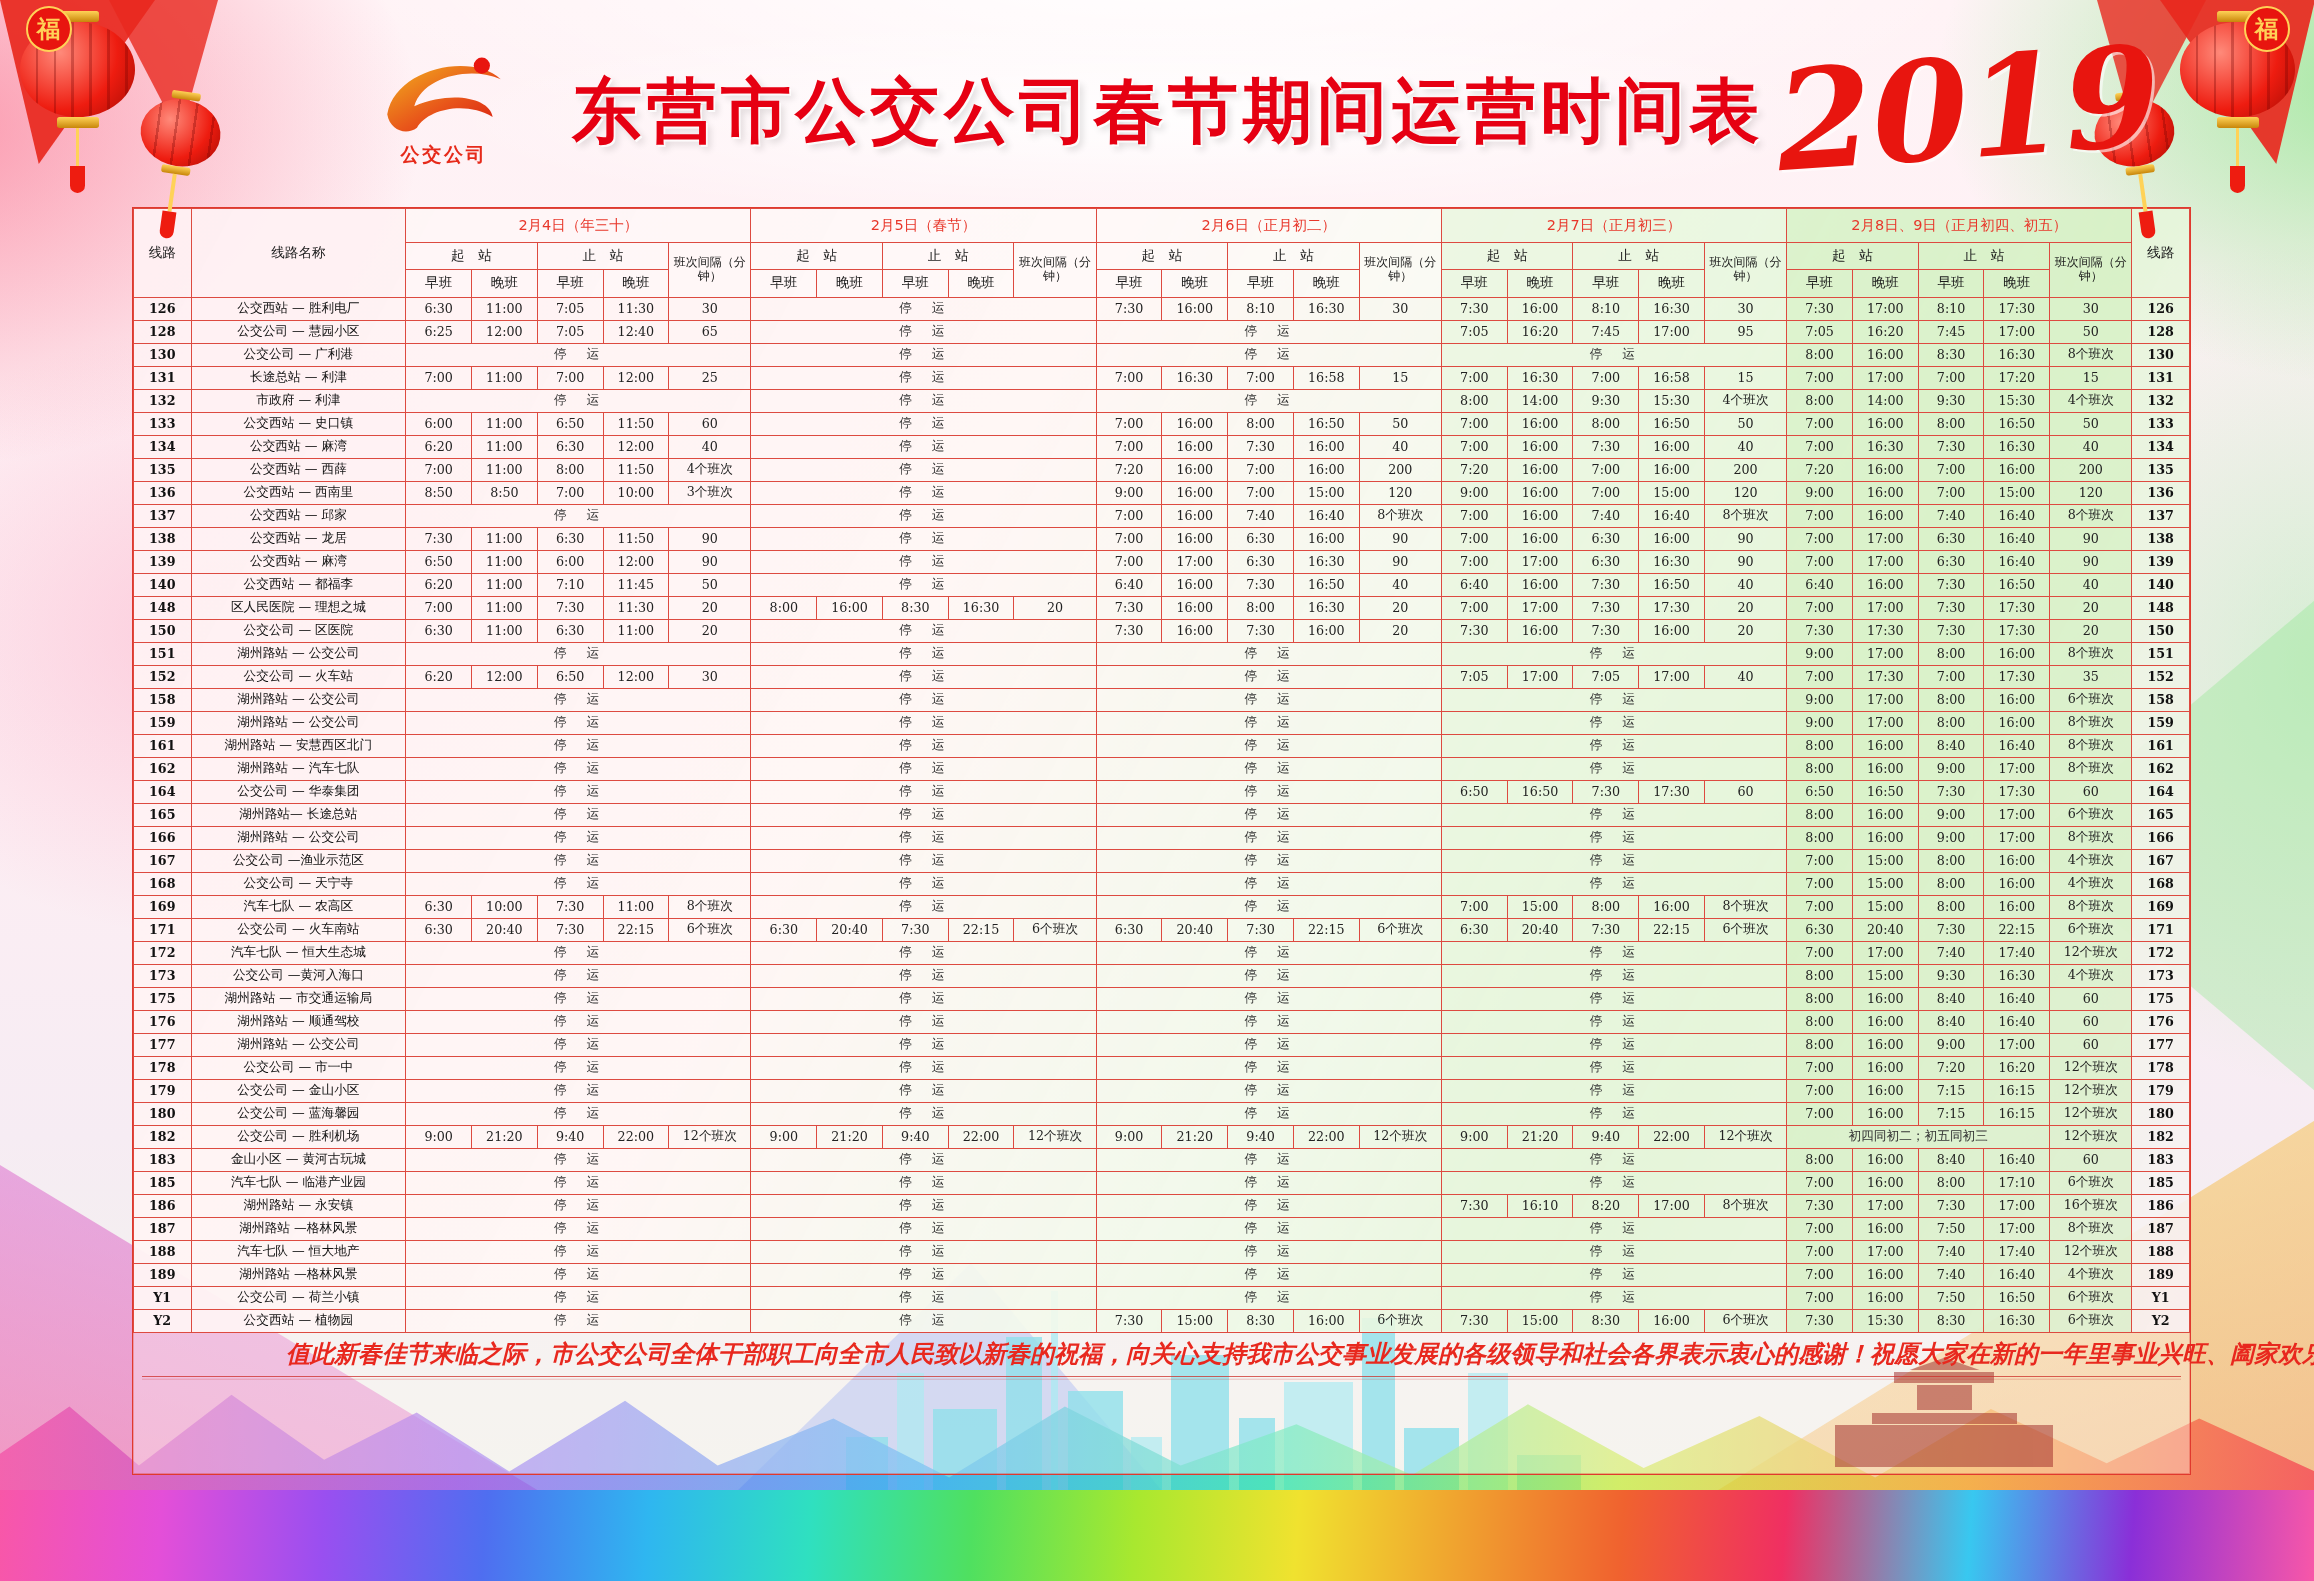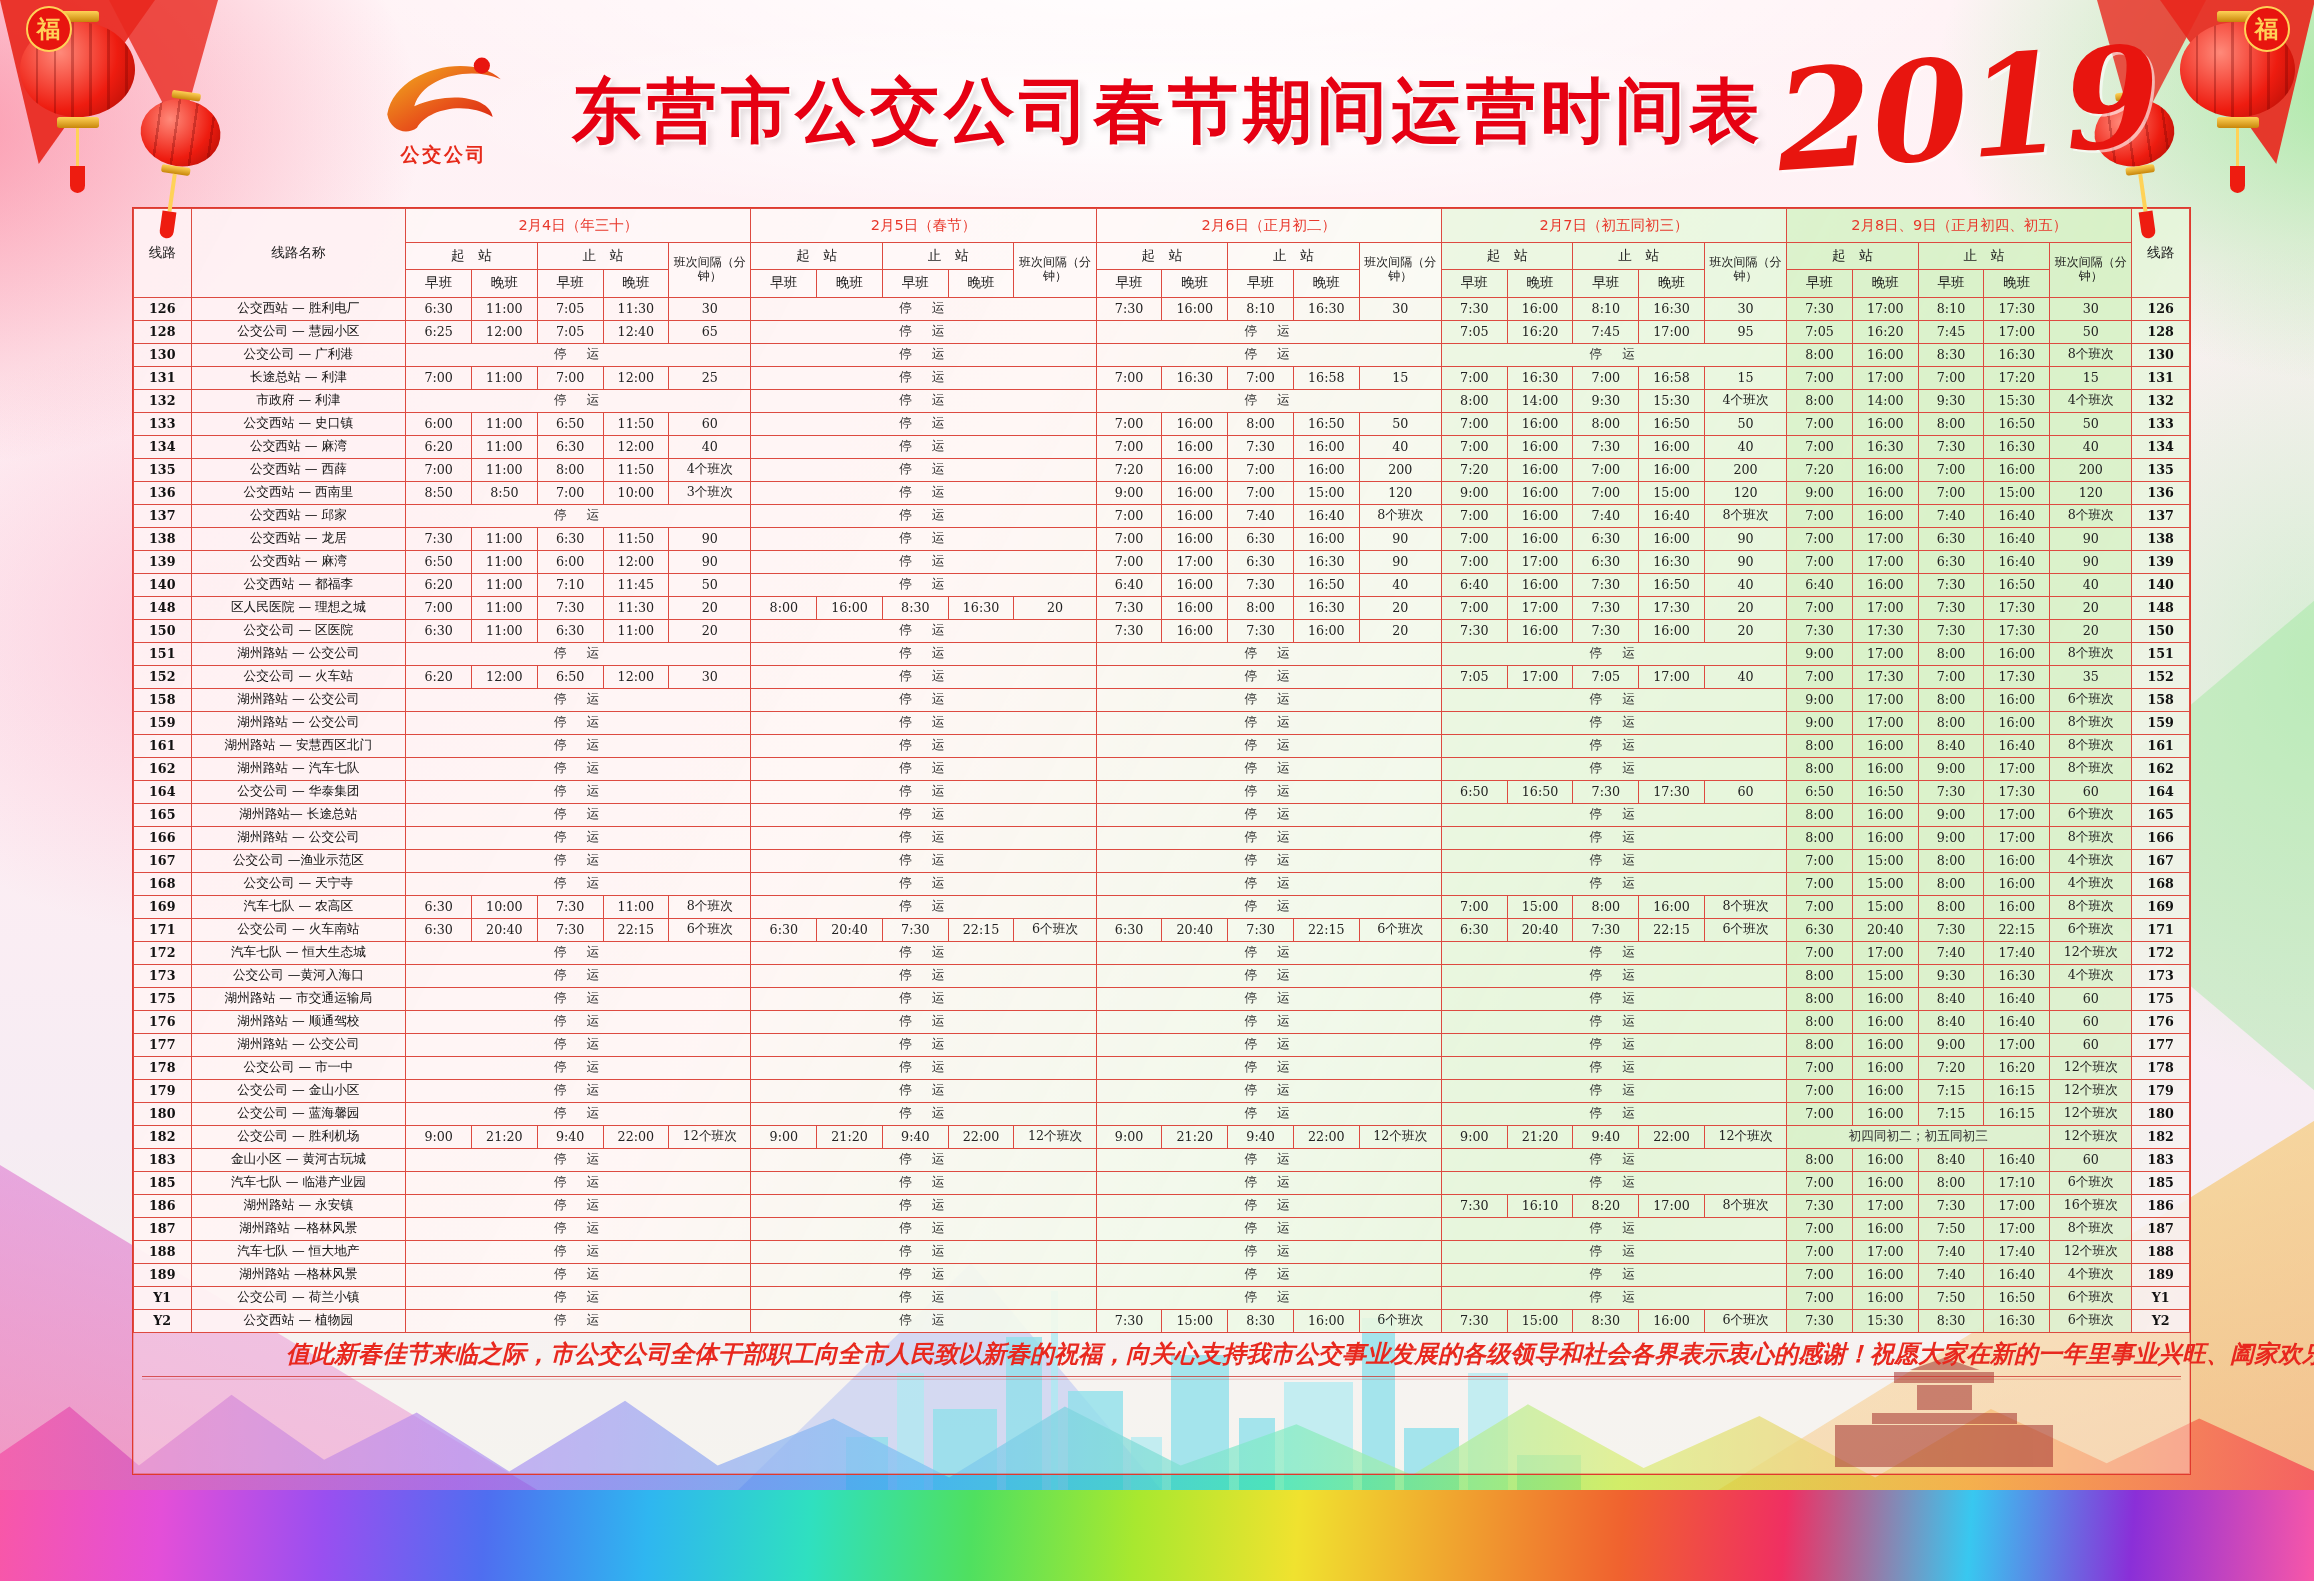--- a/index.html
+++ b/index.html
@@ -189,21 +189,21 @@
         <col style="width: 80px;">
         <col style="width: 56px;">
       </colgroup>
     <thead>
       <tr>
         <th rowspan="3" class="c-route">线路</th>
         <th rowspan="3" class="c-route">线路名称</th>
         <th class="date-title hg0" colspan="5">2月4日（年三十）</th>
           <th class="date-title hg1" colspan="5">2月5日（春节）</th>
           <th class="date-title hg2" colspan="5">2月6日（正月初二）</th>
-          <th class="date-title hg3" colspan="5">2月7日（初五同初三）</th>
+          <th class="date-title hg3" colspan="5">2月7日（正月初三）</th>
           <th class="date-title hg4" colspan="5">2月8日、9日（正月初四、初五）</th>
           <th rowspan="3" class="c-route">线路</th>
       </tr>
       <tr>
           <th class="sub-label hg0" colspan="2">起　站</th>
           <th class="sub-label hg0" colspan="2">止　站</th>
           <th class="sub-label interval-h hg0" rowspan="2">班次间隔（分钟）</th>
           <th class="sub-label hg1" colspan="2">起　站</th>
           <th class="sub-label hg1" colspan="2">止　站</th>
           <th class="sub-label interval-h hg1" rowspan="2">班次间隔（分钟）</th>

